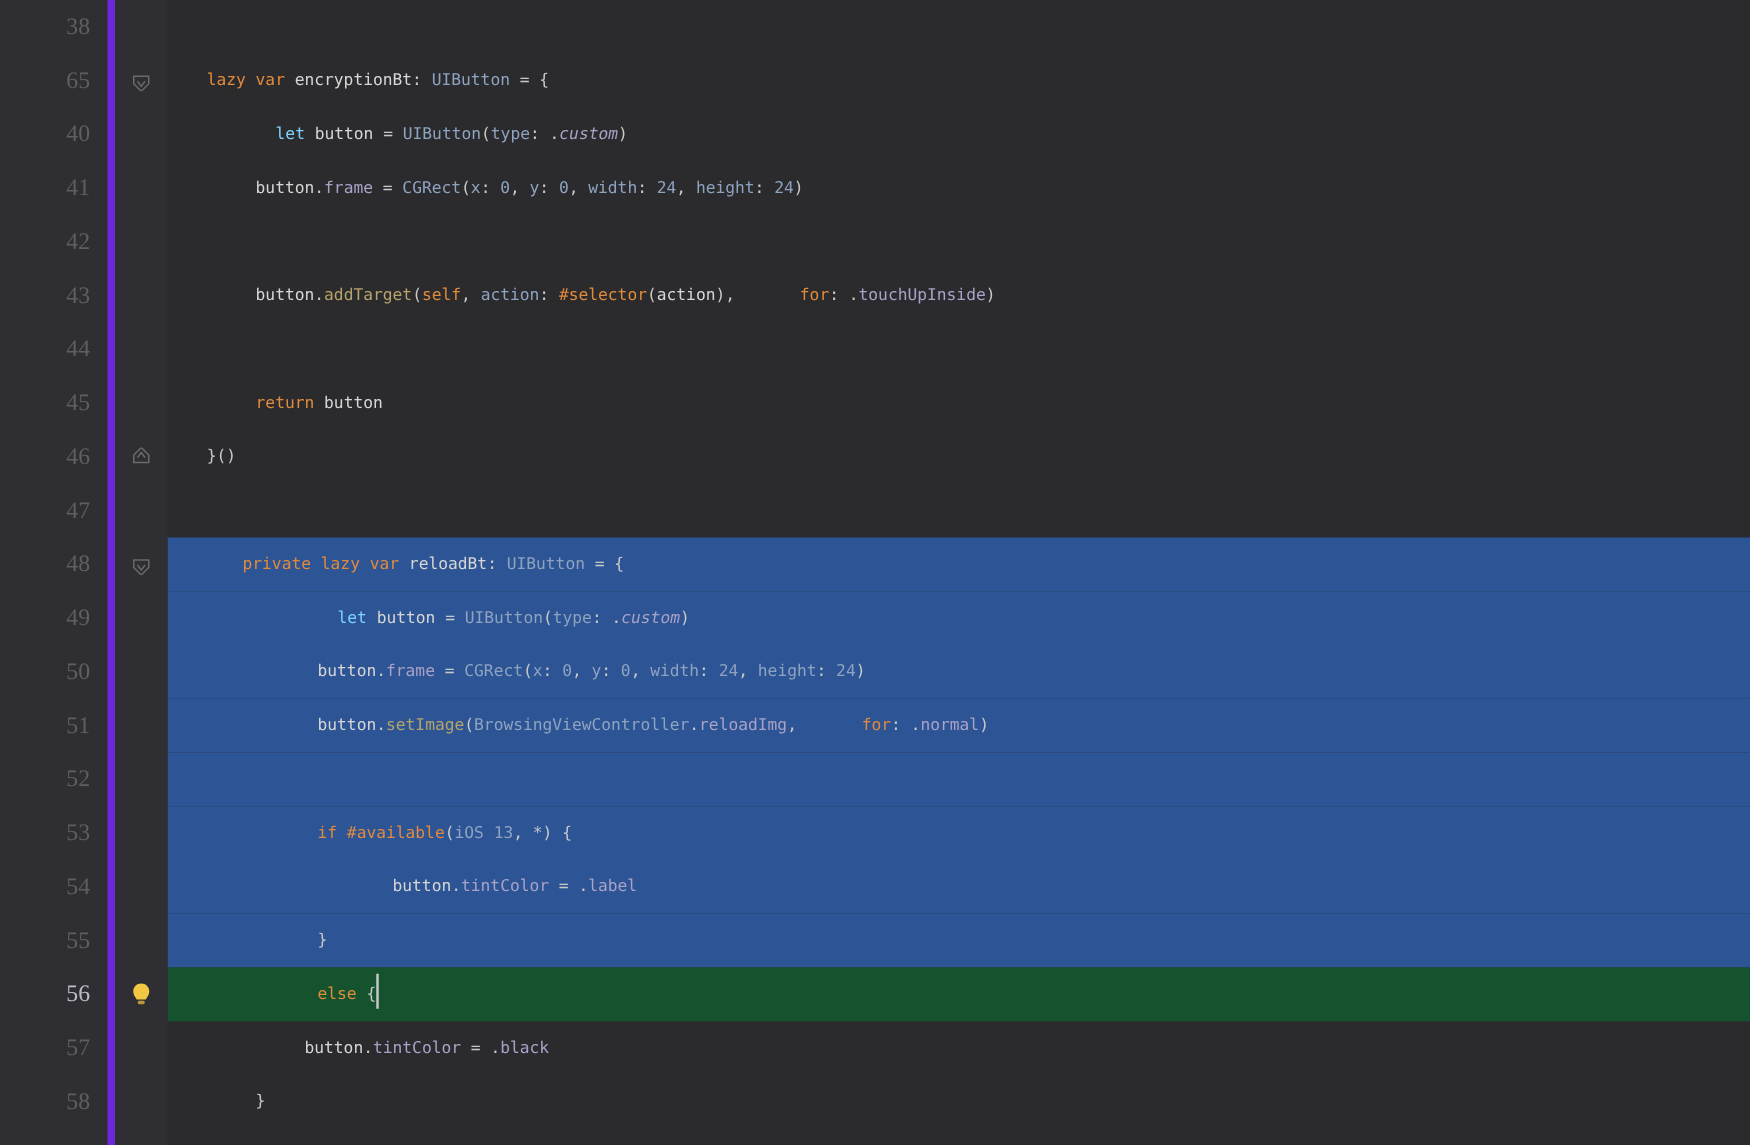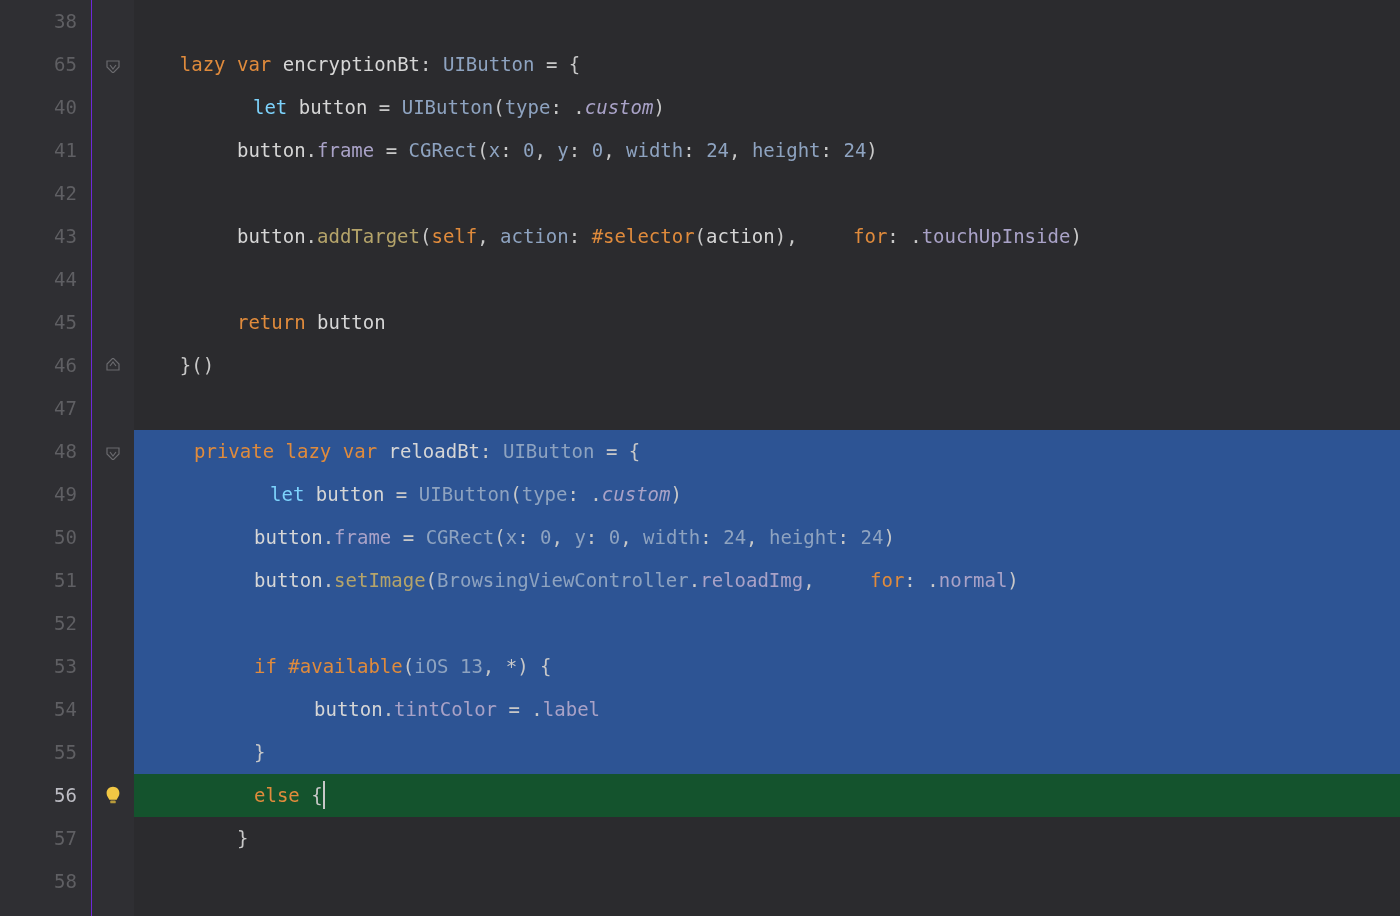--- a/index.html
+++ b/index.html
@@ -15,21 +15,22 @@
   .editor {
     display: flex;
     width: 100%;
     height: 100%;
   }
   .gutter {
     background: #2f2f33;
     width: 92px;
     flex-shrink: 0;
     padding-top: 0;
-    border-right: 1px solid #6d28d9;
+    border-right: 6px solid #6d28d9;
+    font-family: Liberation Serif, serif;
   }
   .fold-gutter {
     background: #2f2f33;
     width: 42px;
     flex-shrink: 0;
     position: relative;
   }
   .line-number {
     height: 43px;
     line-height: 43px;
@@ -62,21 +63,21 @@
   }
   .code-area {
     flex: 1;
     position: relative;
     overflow: hidden;
   }
   .code-line {
     height: 43px;
     line-height: 43px;
     white-space: pre;
-    font-size: 19px;
+    font-size: 13px;
     padding-left: 0;
     position: relative;
   }
   .code-line.selected {
     background: #2d5494;
   }
   .code-line.current {
     background: #14532d;
   }
   .indent-guide {
@@ -237,17 +238,18 @@
     <div class="code-line selected"><span class="indent-guide sel"></span><span class="indent-guide sel"></span></div>
 
     <div class="code-line selected"><span class="indent-guide sel"></span><span class="indent-guide sel"></span><span class="kw-if">if</span> <span class="kw-selector">#available</span><span class="punc">(</span><span class="type">iOS</span> <span class="num">13</span><span class="punc">, </span><span class="punc">*</span><span class="punc">) {</span></div>
 
     <div class="code-line selected"><span class="indent-guide sel"></span><span class="indent-guide sel"></span><span class="indent-guide sel"></span><span class="ident">button</span><span class="punc">.</span><span class="prop">tintColor</span><span class="punc"> = .</span><span class="prop">label</span></div>
 
     <div class="code-line selected"><span class="indent-guide sel"></span><span class="indent-guide sel"></span><span class="punc">}</span></div>
 
     <div class="code-line current"><span class="indent-guide" style="background:#2d5494"></span><span class="indent-guide"></span><span class="kw-else">else</span><span class="punc"> {</span><span class="cursor"></span></div>
 
+    <div class="code-line">              <span class="ident">button</span><span class="punc">.</span><span class="prop">tintColor</span><span class="punc"> = .</span><span class="prop">black</span></div>
 
     <div class="code-line">         <span class="punc">}</span></div>
 
   </div>
 </div>
 
 </body></html>

